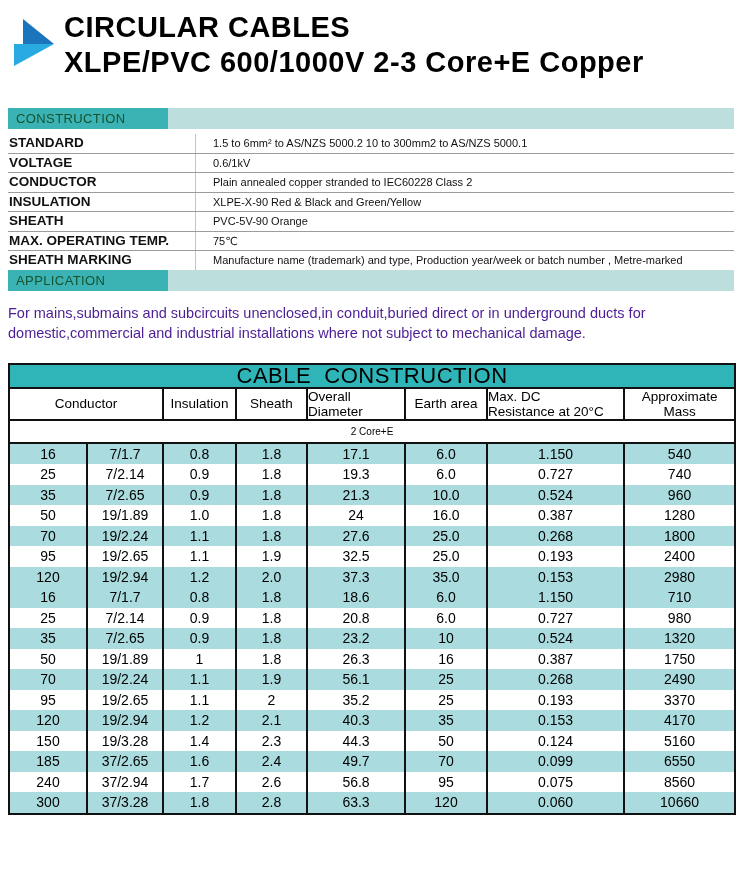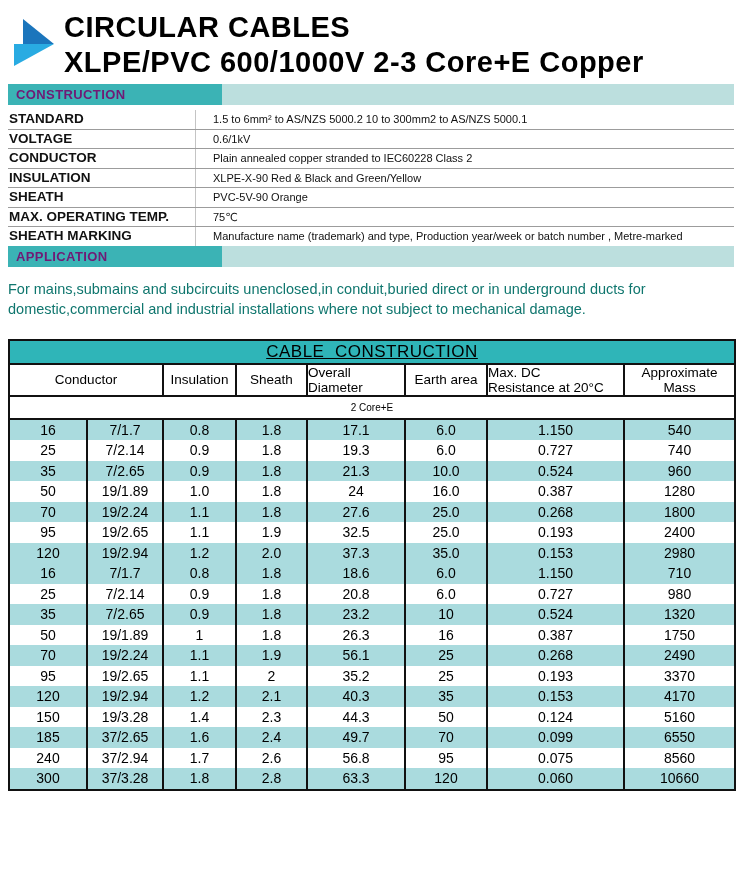--- a/index.html
+++ b/index.html
@@ -12,65 +12,65 @@
   }
   html,body{margin:0;padding:0;background:#ffffff;}
   body{
     width:741px;height:873px;overflow:hidden;
     font-family:"Liberation Sans","DejaVu Sans",sans-serif;
     color:var(--ink);
   }
   .page{position:relative;width:741px;height:873px;background:#fff;}
 
   
-  .doc-header{display:flex;align-items:flex-start;padding:10px 0 0 6px;height:84px;box-sizing:border-box;}
+  .doc-header{display:flex;align-items:flex-start;padding:10px 0 0 6px;height:108px;box-sizing:border-box;}
   .logo{flex:0 0 54px;margin-top:2px;}
   .titles{padding-left:4px;}
   .title-line{font-weight:bold;font-size:29px;line-height:35px;letter-spacing:0.5px;color:#000;}
 
   
   .section-bar{
     margin:0 7px 0 8px;height:21px;background:var(--bar-light);
     display:flex;align-items:stretch;
   }
   .section-bar .bar-label{
-    display:block;width:214px;background:var(--bar-dark);color:#701a75;
-    font-weight:bold;font-size:13px;line-height:21px;padding-left:8px;
+    display:block;width:160px;background:var(--bar-dark);color:#14532d;
+    font-weight:normal;font-size:13px;line-height:21px;padding-left:8px;
     box-sizing:border-box;letter-spacing:0.4px;
   }
 
   
   .spec-table{margin:5px 7px 0 8px;}
   .spec-row{display:flex;border-bottom:1px solid var(--line);min-height:18px;}
   .spec-row:last-child{border-bottom:none;}
   .spec-label{
     flex:0 0 188px;box-sizing:border-box;border-right:1px solid #c4c4c4;
     font-weight:bold;font-size:13.5px;line-height:18.5px;padding:0 20px 0 1px;
   }
   .spec-value{
     flex:1;font-size:11px;line-height:18.5px;padding-left:17px;
   }
 
   
   .app-text{
-    margin:12px 7px 0 8px;font-size:14.5px;line-height:20px;color:#0f766e;
+    margin:12px 7px 0 8px;font-size:14.5px;line-height:20px;color:#4c1d95;
   }
 
   
   .cable-table{
     margin:20px 7px 0 8px;border-collapse:collapse;table-layout:fixed;
     width:726px;border:2px solid var(--ink);
   }
   .cable-table td, .cable-table th{
     font-weight:normal;padding:0;box-sizing:border-box;color:#000;
   }
   .tbl-title{
-    background:var(--accent);text-align:center;font-weight:bold;font-size:17px;
+    background:var(--accent);text-align:center;font-weight:bold;font-size:22px;
     height:22px;line-height:22px;border:2px solid var(--ink);
-    letter-spacing:0.5px;white-space:pre;color:#031515;text-decoration:underline;
+    letter-spacing:0.5px;white-space:pre;color:#031515;
   }
   .group-cell{
     background:#fff;border:2px solid var(--ink);height:32px;font-size:13.5px;
     text-align:center;vertical-align:middle;white-space:pre-line;line-height:15px;
   }
   .group-cell.align-left{text-align:left;}
   .unit-cell{
     background:var(--accent);border:2px solid var(--ink);height:30px;font-size:13.5px;
     text-align:center;vertical-align:middle;white-space:pre-line;line-height:14px;color:#052222;
   }

